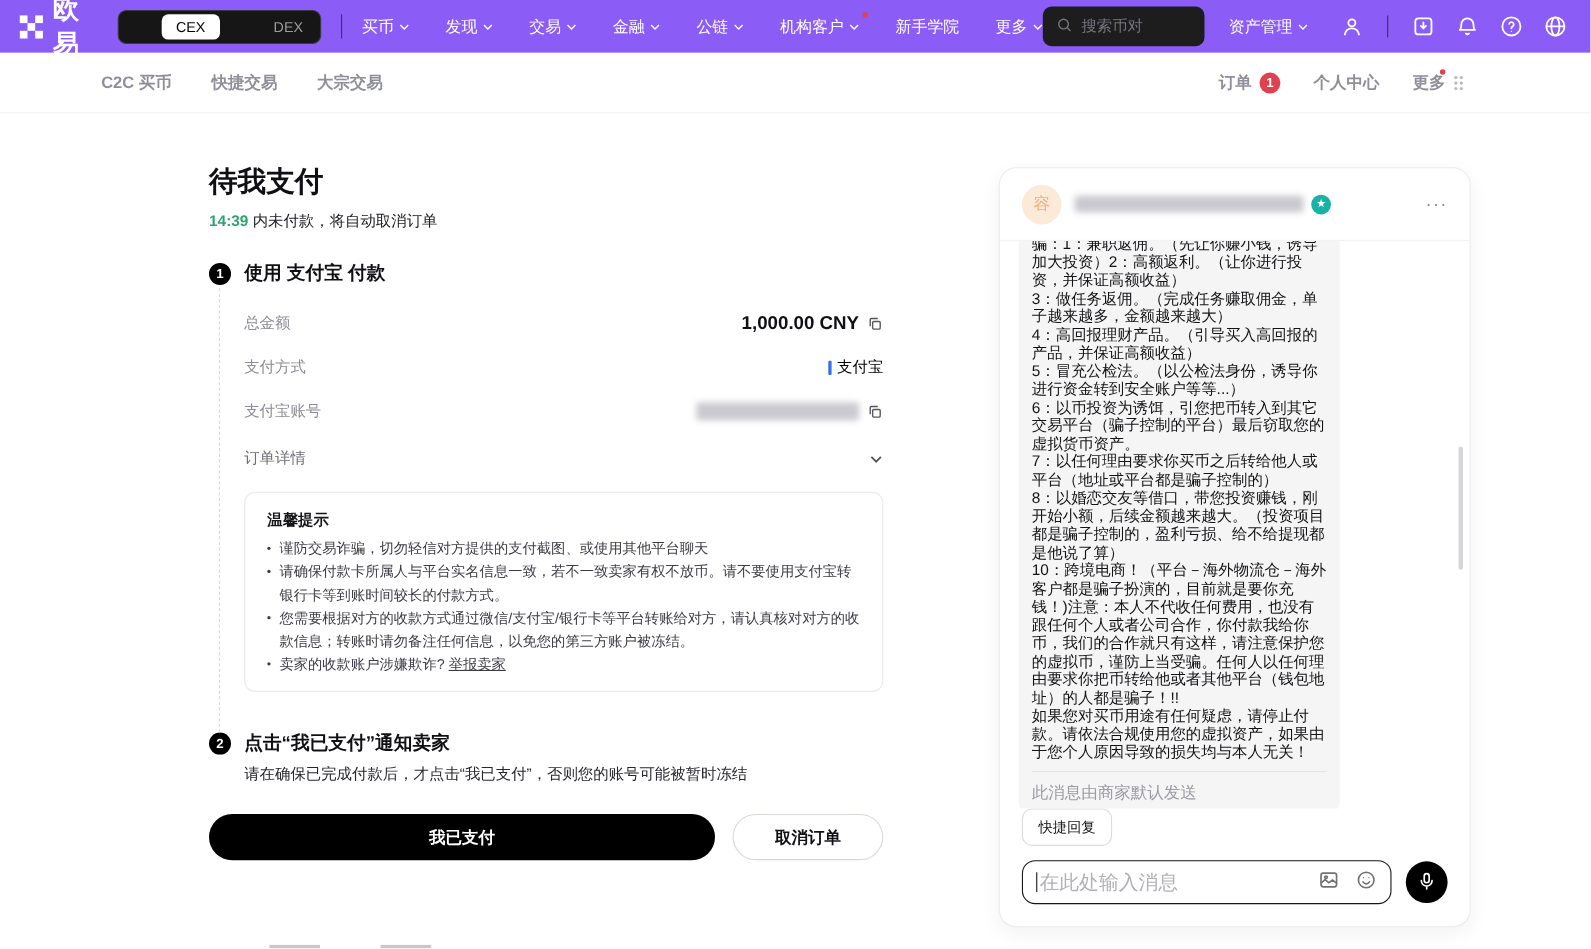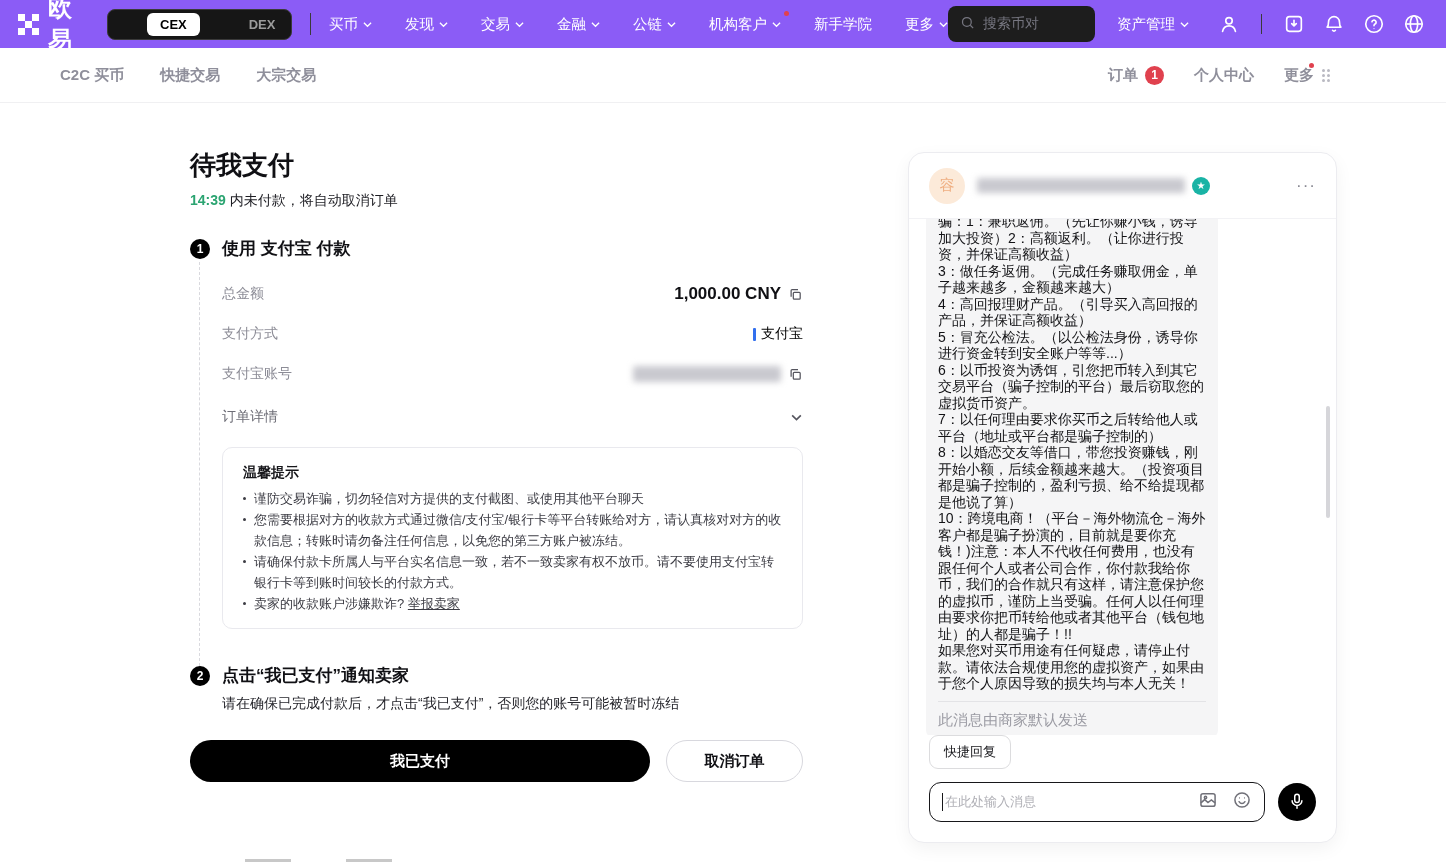--- a/index.html
+++ b/index.html
@@ -8,38 +8,38 @@
   #app { position:relative; width:1446px; height:863px; }
 
   
   .topnav { display:flex; align-items:center; height:48px; background:#8b5cf6; padding:0 18px; }
   .brand { display:flex; align-items:center; gap:9px; cursor:pointer; }
   .okx-logo { display:grid; grid-template-columns:repeat(3,7px); grid-template-rows:repeat(3,7px); }
   .okx-logo i { background:transparent; }
   .okx-logo i.s { background:#fff; }
   .brand-name { color:#fff; font-size:24px; font-weight:700; letter-spacing:1px; }
   .toggle { display:flex; align-items:center; background:#161616; border:1px solid #3a3a3a; border-radius:8px; padding:3px; margin-left:34px; }
-  .toggle .opt { font-size:13px; font-weight:700; padding:4px 13px; border-radius:6px; color:#9b9b9b; cursor:pointer;margin-left:36px; }
+  .toggle .opt { font-size:13px; font-weight:400; padding:4px 13px; border-radius:6px; color:#9b9b9b; cursor:pointer;margin-left:36px; }
   .toggle .opt.active { background:#fff; color:#000; }
   .nav-divider { width:1px; height:22px; background:#3a3a3a; margin:0 18px; }
   .menu { display:flex; align-items:flex-start; gap:33px; }
   .menu-item { position:relative; display:flex; align-items:center; gap:5px; color:#fff; font-size:14.5px; cursor:pointer; white-space:nowrap; }
   .chev { width:9px; height:9px; display:inline-block; }
   .chev svg { display:block; }
   .new-dot { position:absolute; top:-4px; right:-8px; width:5px; height:5px; border-radius:50%; background:#e0414e; }
   .search-box { margin-left:auto; display:flex; align-items:center; gap:8px; width:228px; height:36px;
     background:#1d1d1d; border-radius:8px; padding:0 12px; cursor:text; }
   .search-box span { color:#767680; font-size:14px; }
   .assets { display:flex; align-items:center; gap:5px; color:#fff; font-size:14.5px; margin:0 26px 0 22px; cursor:pointer; white-space:nowrap; }
   .icon-btn { display:flex; align-items:center; justify-content:center; width:28px; height:28px; cursor:pointer; }
   .top-icons { display:flex; align-items:center; gap:12px; }
   .vdiv { width:1px; height:20px; background:#3a3a3a; margin:0 6px; }
 
   
-  .subnav { display:flex; align-items:center; height:55px; padding:0 116px 0 60px; border-bottom:1px solid #f0f0f2; background:#fff; }
+  .subnav { display:flex; align-items:center; height:55px; padding:0 116px 0 92px; border-bottom:1px solid #f0f0f2; background:#fff; }
   .subnav-left { display:flex; align-items:center; gap:36px; }
   .subnav a { color:#8f8f9b; font-size:15px; font-weight:700; text-decoration:none; cursor:pointer; white-space:nowrap; }
   .subnav-right { margin-left:auto; display:flex; align-items:center; gap:30px; }
   .orders { display:flex; align-items:center; gap:7px; cursor:pointer; }
   .badge { display:flex; align-items:center; justify-content:center; min-width:19px; height:19px; border-radius:50%;
     background:#e0414e; color:#fff; font-size:12px; font-weight:700; }
   .more-wrap { position:relative; display:flex; align-items:center; gap:8px; cursor:pointer; }
   .more-wrap .new-dot { top:-3px; right:16px; }
   .dots-grid { display:grid; grid-template-columns:3px 3px; grid-template-rows:3px 3px 3px; gap:2px; }
   .dots-grid i { background:#b9b9c2; border-radius:50%; }
@@ -98,21 +98,21 @@
   .bubble-text { font-size:14px; line-height:16.5px; color:#131316; white-space:pre-line; }
   .bubble-divider { border-top:1px solid #e3e3e6; margin-top:9px; }
   .bubble-note { padding-top:9px; font-size:15px; color:#9b9ba3; }
   .chat-scrollbar { position:absolute; right:6px; top:187px; width:4px; height:112px; border-radius:2px; background:#d6d6da; cursor:grab; }
   .chat-footer { flex:0 0 auto; padding:0 20px 20px; }
   .quick-reply { display:inline-block; border:1px solid #dcdcde; border-radius:9px; padding:7px 14px;
     font-size:13px; color:#16161a; background:#fff; cursor:pointer; margin-bottom:13px; }
   .input-row { display:flex; align-items:center; gap:13px; }
   .chat-input { flex:1; display:flex; align-items:center; height:40px; border:1.5px solid #17171a; border-radius:12px; padding:0 12px; cursor:text; }
   .caret { width:1px; height:18px; background:#17171a; margin-right:2px; }
-  .chat-input .ph { color:#b0b0b6; font-size:13px; flex:1; }
+  .chat-input .ph { color:#b0b0b6; font-size:18px; flex:1; }
   .input-icons { display:flex; align-items:center; gap:14px; }
   .mic-btn { width:38px; height:38px; border-radius:50%; background:#000; border:none; display:flex;
     align-items:center; justify-content:center; cursor:pointer; flex:0 0 38px; }
 </style>
 </head>
 <body>
 
 <div id="app">
 
   <header class="topnav">
@@ -326,22 +326,22 @@
               <path d="M2 4l4 4 4-4" fill="none" stroke="#55555e" stroke-width="1.5"></path>
             </svg>
           </span>
       </div>
     </div>
 
     <div class="tips-box">
       <div class="tips-title">温馨提示</div>
       <ul>
         <li>谨防交易诈骗，切勿轻信对方提供的支付截图、或使用其他平台聊天</li>
+        <li>请确保付款卡所属人与平台实名信息一致，若不一致卖家有权不放币。请不要使用支付宝转银行卡等到账时间较长的付款方式。</li>
         <li>您需要根据对方的收款方式通过微信/支付宝/银行卡等平台转账给对方，请认真核对对方的收款信息；转账时请勿备注任何信息，以免您的第三方账户被冻结。</li>
-        <li>请确保付款卡所属人与平台实名信息一致，若不一致卖家有权不放币。请不要使用支付宝转银行卡等到账时间较长的付款方式。</li>
         <li><span>卖家的收款账户涉嫌欺诈? </span><a class="report-link">举报卖家</a></li>
       </ul>
     </div>
 
     <div class="step-head" style="margin-top:35px;">
       <span class="step-circle">2</span>
       <span class="step-title">点击“我已支付”通知卖家</span>
     </div>
     <p class="step2-sub">请在确保已完成付款后，才点击“我已支付”，否则您的账号可能被暂时冻结</p>
 

